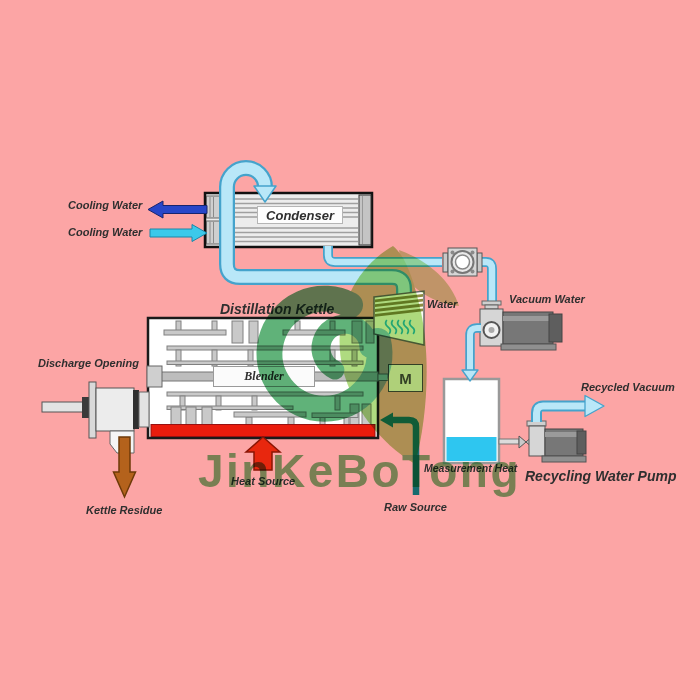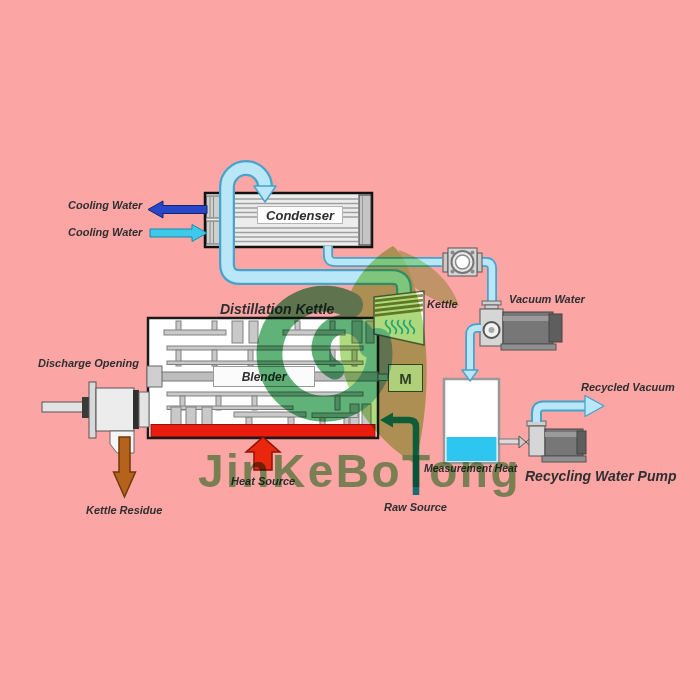--- a/index.html
+++ b/index.html
@@ -6,21 +6,21 @@
   html,body{margin:0;padding:0;background:#fff;}
   .canvas{position:relative;width:700px;height:700px;background:#fca5a5;overflow:hidden;
           font-family:"Liberation Sans",sans-serif;}
   svg{position:absolute;left:0;top:0;}
   .lbl{position:absolute;font-style:italic;font-weight:700;font-size:11px;color:#2f2f2f;
        white-space:nowrap;line-height:1.15;}
   .box-lbl{position:absolute;display:flex;align-items:center;justify-content:center;
            font-style:italic;font-weight:700;color:#2f2f2f;background:#fdfdfd;
            border:1px solid #b5b5b5;}
   .condenser-lbl{left:257px;top:206px;width:84px;height:16px;font-size:13px;}
-  .blender-lbl{left:213px;top:366px;width:100px;height:19px;font-size:12px;background:#fbfbfb;border-color:#9a9a9a;}
+  .blender-lbl{left:213px;top:366px;width:100px;height:19px;font-size:12px;background:#fbfbfb;border-color:#9a9a9a;font-family:Liberation Serif, serif;}
   .m-box{left:388px;top:364px;width:33px;height:26px;font-size:15px;font-style:normal;
          color:#4a4a4a;background:rgba(255,255,255,.85);border:1.5px solid #4a4a4a;}
   .watermark{position:absolute;left:1px;top:0;width:624px;height:700px;
              mix-blend-mode:multiply;opacity:.66;pointer-events:none;}
 </style>
 </head>
 <body>
 
 <div class="canvas">
 
@@ -196,21 +196,21 @@
     <g>
       <path d="M416 495 L416 427 Q416 420 409 420 L393 420" fill="none" stroke-width="6.5" stroke-linejoin="round" stroke="#176b6e"></path>
       <polygon points="393,412.5 393,427.5 380,420" fill="#176b6e"></polygon>
     </g>
   </svg>
 
   <div class="lbl" style="left:68px;top:199px">Cooling Water</div>
   <div class="lbl" style="left:68px;top:226px">Cooling Water</div>
   <div class="box-lbl condenser-lbl">Condenser</div>
   <div class="lbl" style="left:220px;top:301px;font-size:14px">Distillation Kettle</div>
-  <div class="lbl" style="left:427px;top:298px">Kettle</div>
+  <div class="lbl" style="left:427px;top:298px">Water</div>
   <div class="lbl" style="left:509px;top:293px">Vacuum Water</div>
   <div class="lbl" style="left:38px;top:357px">Discharge Opening</div>
   <div class="box-lbl blender-lbl">Blender</div>
   <div class="box-lbl m-box">M</div>
   <div class="lbl" style="left:86px;top:504px">Kettle Residue</div>
   <div class="lbl" style="left:231px;top:475px">Heat Source</div>
   <div class="lbl" style="left:384px;top:501px">Raw Source</div>
   <div class="lbl" style="left:424px;top:462px;font-size:10.5px">Measurement Heat</div>
   <div class="lbl" style="left:525px;top:468px;font-size:14px">Recycling Water Pump</div>
   <div class="lbl" style="left:581px;top:381px">Recycled Vacuum</div>

